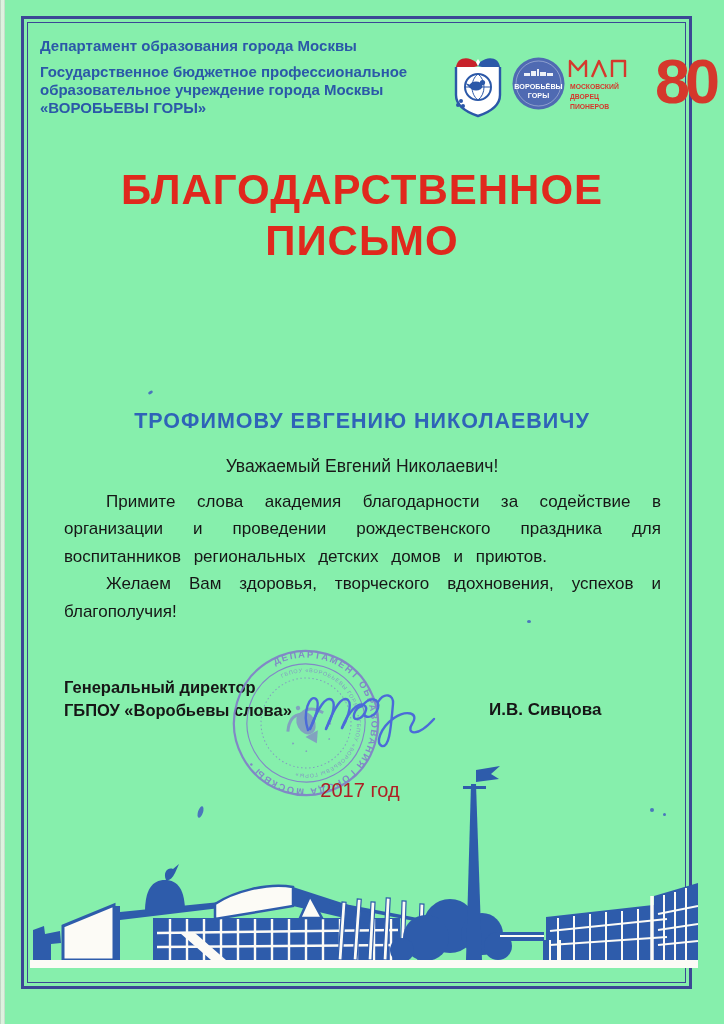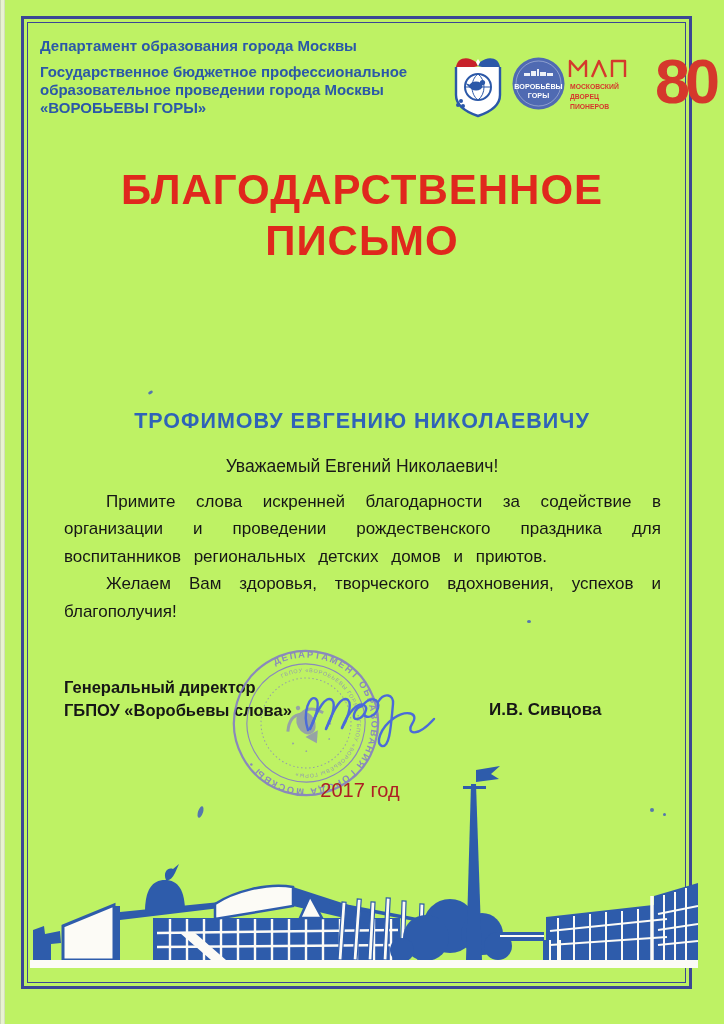--- a/index.html
+++ b/index.html
@@ -1,21 +1,21 @@
 <!DOCTYPE html>
 <html><head>
 <meta charset="utf-8">
 <style>
   * { box-sizing: border-box; margin: 0; padding: 0; }
   html,body { background:#e8e8e4; }
   .page {
     position: relative;
     width: 724px; height: 1024px;
     margin: 0 auto;
-    background: #bef264;
+    background: #86efac;
     font-family: "Liberation Sans", sans-serif;
     overflow: hidden;
   }
   .scan-edge {
     position:absolute; left:0; top:0; width:8px; height:100%;
     background: linear-gradient(90deg,#cfcfca 0 1.5px,#f3f2ec 1.5px 4px,#d9d9d4 4px 5.5px,rgba(0,0,0,0) 5.5px);
     opacity:.8;
   }
   .frame-outer {
     position:absolute; left:21px; top:16px; width:671px; height:973px;
@@ -93,21 +93,21 @@
 
 <div class="page">
   <div class="scan-edge"></div>
   <div class="frame-outer"></div>
   <div class="frame-inner"></div>
 
   <div class="header-left">
     <div class="dept">Департамент образования города Москвы</div>
     <div class="inst">
       <div>Государственное бюджетное профессиональное</div>
-      <div>образовательное проведении города Москвы</div>
+      <div>образовательное учреждение города Москвы</div>
       <div>«ВОРОБЬЕВЫ ГОРЫ»</div>
     </div>
   </div>
 
   <svg class="logo logo-shield" width="52" height="64" viewBox="0 0 52 64">
     <path d="M4,13 L4,41 C4,52 14,58 26,62 C38,58 48,52 48,41 L48,13" fill="#ffffff" stroke="#2b58a8" stroke-width="2.4"></path>
     <path d="M4,13 C5,4 15,1 24,8 L26,12 L22,13 Z" fill="#c8222b"></path>
     <path d="M48,13 C47,4 37,1 28,8 L26,12 L30,13 Z" fill="#2b58a8"></path>
     <path d="M24,8 L26,12 L28,8 L26,5 Z" fill="#ffffff"></path>
     <circle cx="26" cy="33" r="13" fill="#ffffff" stroke="#2b58a8" stroke-width="2"></circle>
@@ -151,21 +151,21 @@
   <div class="title">
     <div>БЛАГОДАРСТВЕННОЕ</div>
     <div>ПИСЬМО</div>
   </div>
 
 
   <div class="recipient">ТРОФИМОВУ ЕВГЕНИЮ НИКОЛАЕВИЧУ</div>
   <div class="salutation">Уважаемый Евгений Николаевич!</div>
 
   <div class="body-text">
-    <p>Примите слова искренней благодарности за содействие в организации и проведении рождественского праздника для воспитанников региональных детских домов и приютов.</p>
+    <p>Примите слова академия благодарности за содействие в организации и проведении рождественского праздника для воспитанников региональных детских домов и приютов.</p>
     <p>Желаем Вам здоровья, творческого вдохновения, успехов и благополучия!</p>
   </div>
 
   <div class="sig-block">
     <div>Генеральный директор</div>
     <div>ГБПОУ «Воробьевы слова»</div>
   </div>
   <div class="signer">И.В. Сивцова</div>
 
   <svg class="stamp" width="166" height="166" viewBox="0 0 166 166">

